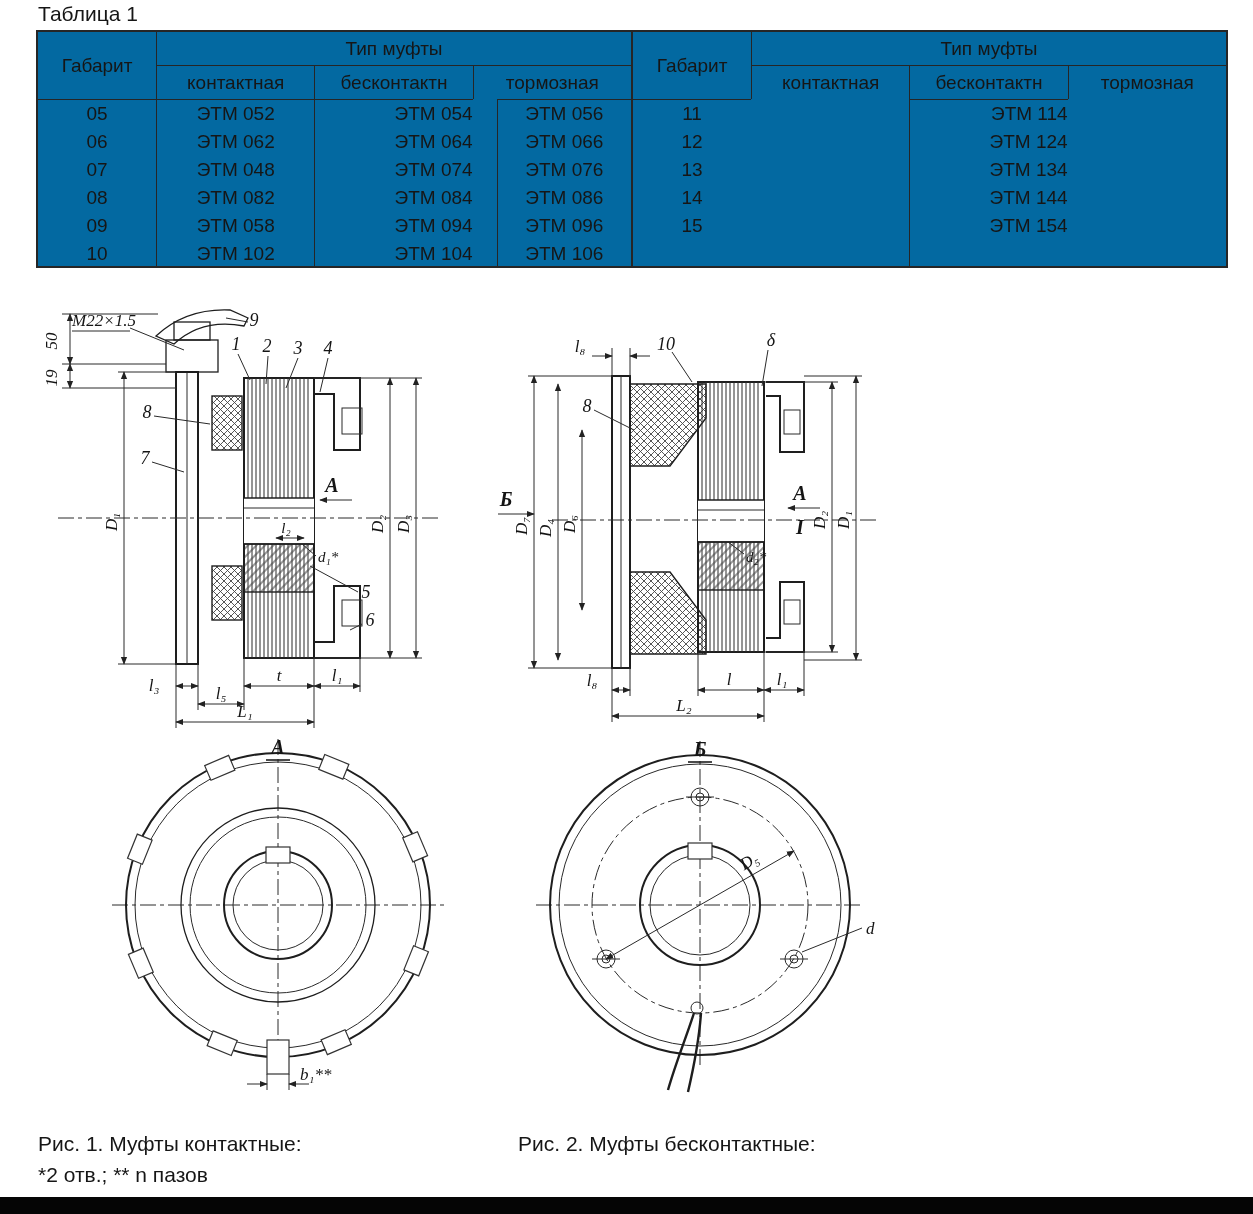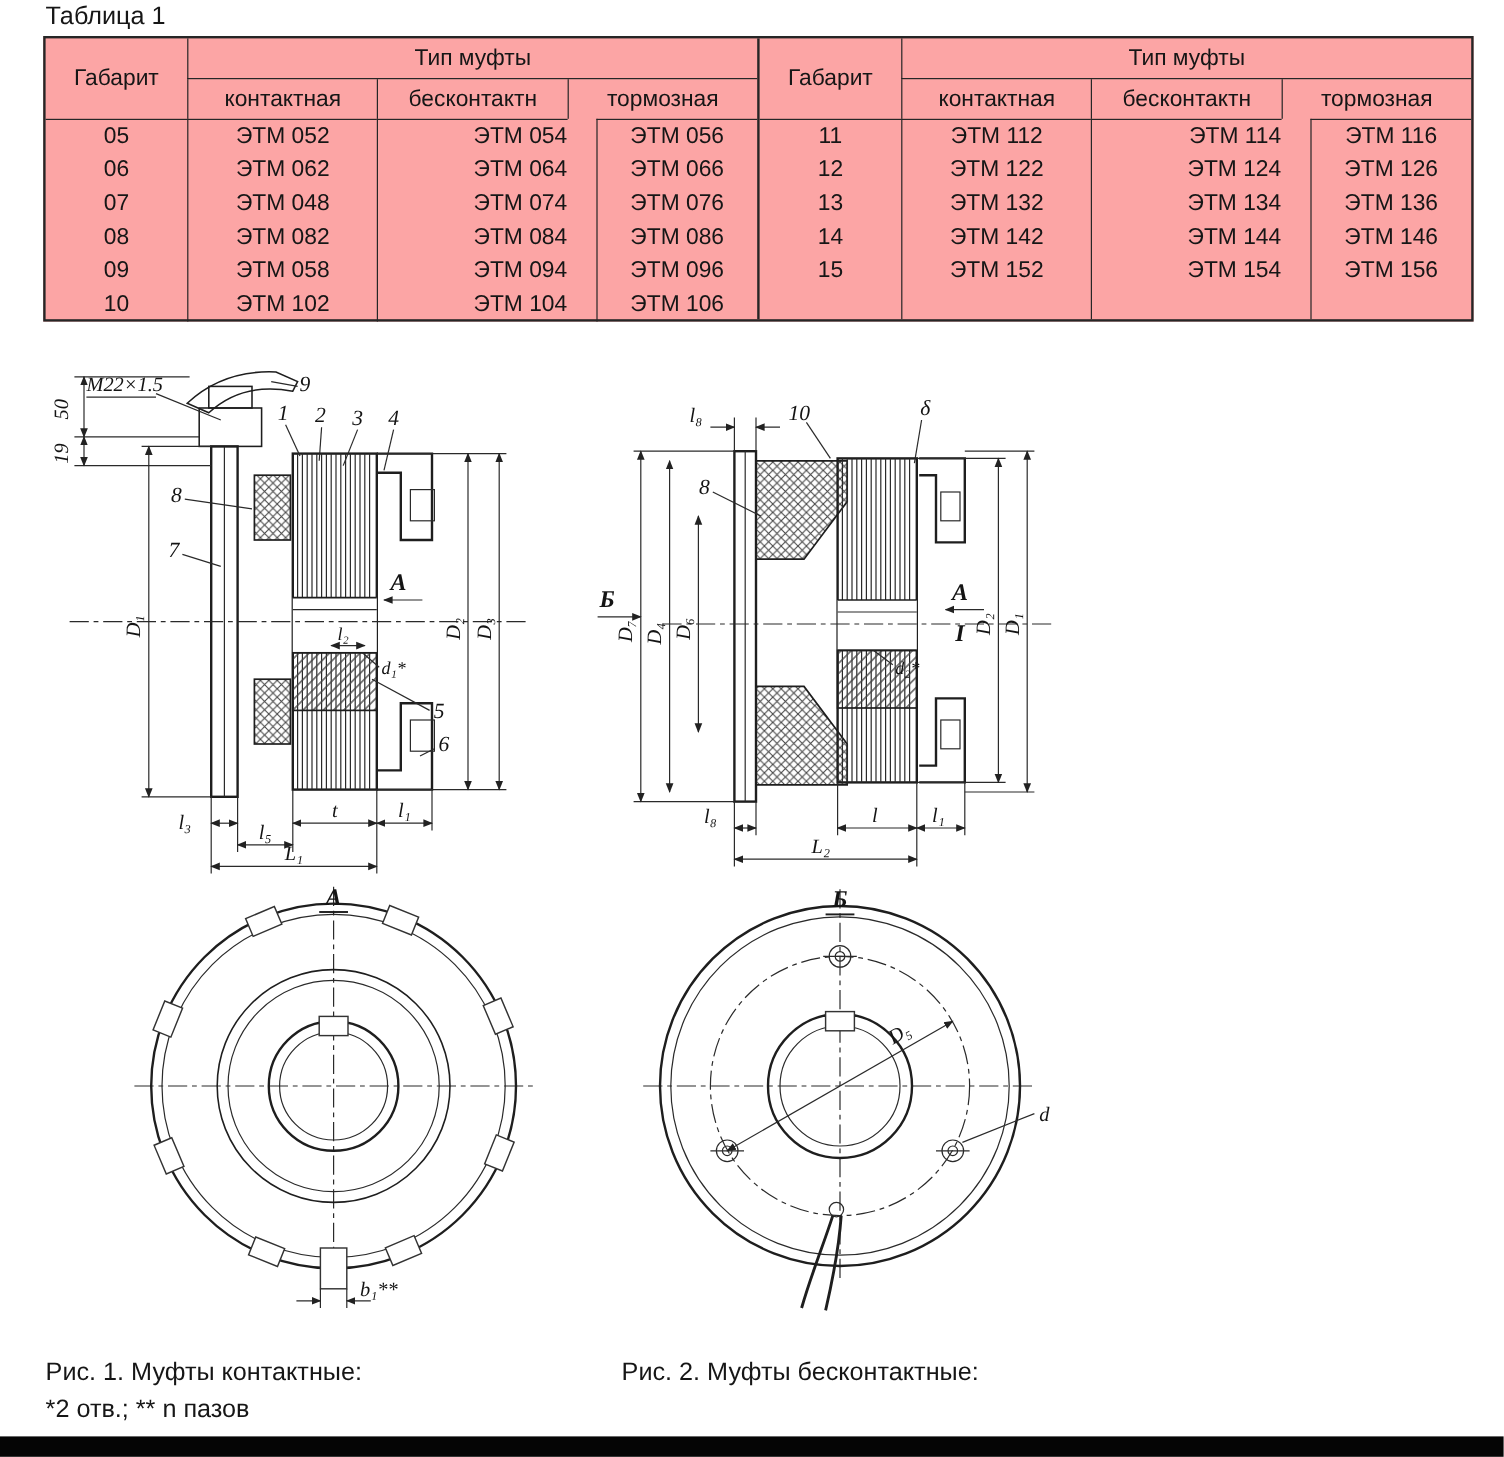--- a/index.html
+++ b/index.html
@@ -6,21 +6,21 @@
   html,body { background:#fff; }
   body {
     width:1253px; height:1214px; position:relative; overflow:hidden;
     font-family:"Liberation Sans", sans-serif; color:#161616;
   }
   .table-title { position:absolute; left:38px; top:2px; font-size:21px;text-align:right; }
 
   
   .tbl {
     position:absolute; left:36px; top:30px; width:1192px; height:238px;
-    border:2px solid #262626; display:flex; background:#fca5a5;
+    border:2px solid #262626; display:flex; background:#0369a1;
   }
   .tbl-half {
     flex:1 1 0; display:grid;
     grid-template-columns:118px 1fr 1fr 1fr;
     grid-template-rows:34px 33px 1fr;
   }
   .tbl-half + .tbl-half { border-left:2px solid #262626; }
   .cell { display:flex; align-items:center; justify-content:center; font-size:19px; }
   .gab-head  { grid-area:1 / 1 / 3 / 2; }
   .type-head { grid-area:1 / 2 / 2 / 5; border-left:1.5px solid #262626; border-bottom:1.5px solid #262626; }
@@ -107,40 +107,26 @@
     <div class="cell ch1">контактная</div>
     <div class="cell ch2">бесконтактн</div>
     <div class="cell ch3">тормозная</div>
     <div class="body-col bc0">
       <div class="body-line">11</div>
       <div class="body-line">12</div>
       <div class="body-line">13</div>
       <div class="body-line">14</div>
       <div class="body-line">15</div>
     </div>
-    <div class="body-col bc1">
-      <div class="body-line">ЭТМ 112</div>
-      <div class="body-line">ЭТМ 122</div>
-      <div class="body-line">ЭТМ 132</div>
-      <div class="body-line">ЭТМ 142</div>
-      <div class="body-line">ЭТМ 152</div>
-    </div>
     <div class="body-col bc2">
       <div class="body-line">ЭТМ 114</div>
       <div class="body-line">ЭТМ 124</div>
       <div class="body-line">ЭТМ 134</div>
       <div class="body-line">ЭТМ 144</div>
       <div class="body-line">ЭТМ 154</div>
-    </div>
-    <div class="body-col bc3">
-      <div class="body-line">ЭТМ 116</div>
-      <div class="body-line">ЭТМ 126</div>
-      <div class="body-line">ЭТМ 136</div>
-      <div class="body-line">ЭТМ 146</div>
-      <div class="body-line">ЭТМ 156</div>
     </div>
   </div>
 </div>
 
 <svg class="drawings" viewBox="0 283 1253 845" xmlns="http://www.w3.org/2000/svg">
   <defs>
     <marker id="arr" viewBox="0 0 10 10" refX="9" refY="5" markerWidth="8" markerHeight="8" orient="auto-start-reverse">
       <path d="M0,1 L10,5 L0,9 z" fill="#222"></path>
     </marker>
     <pattern id="hatch" patternUnits="userSpaceOnUse" width="6" height="6" patternTransform="rotate(45)">

